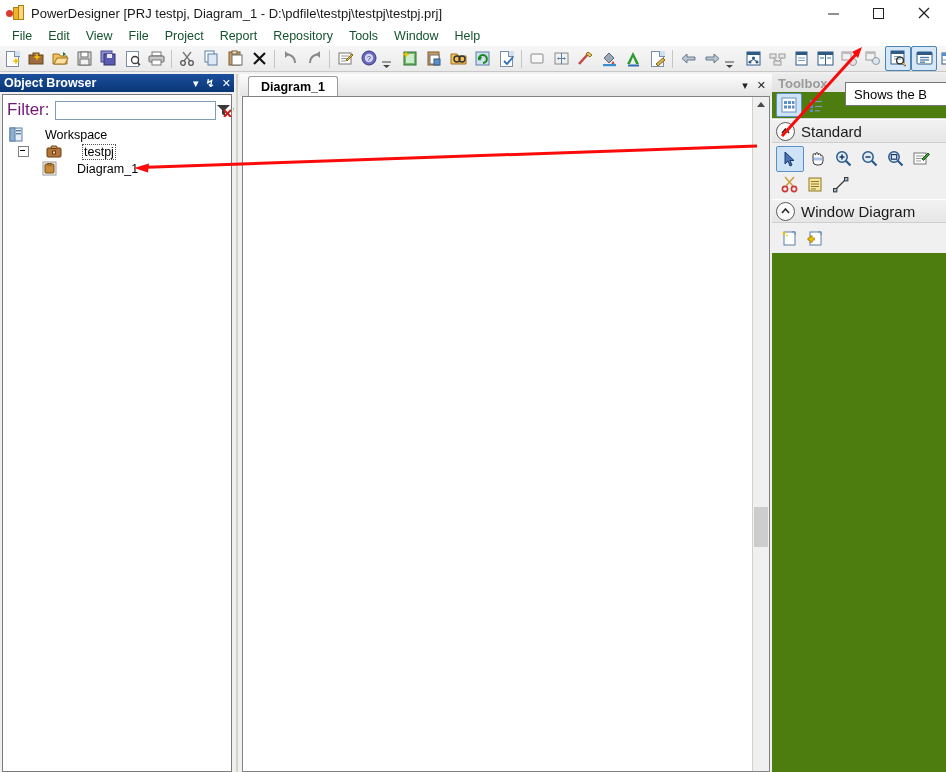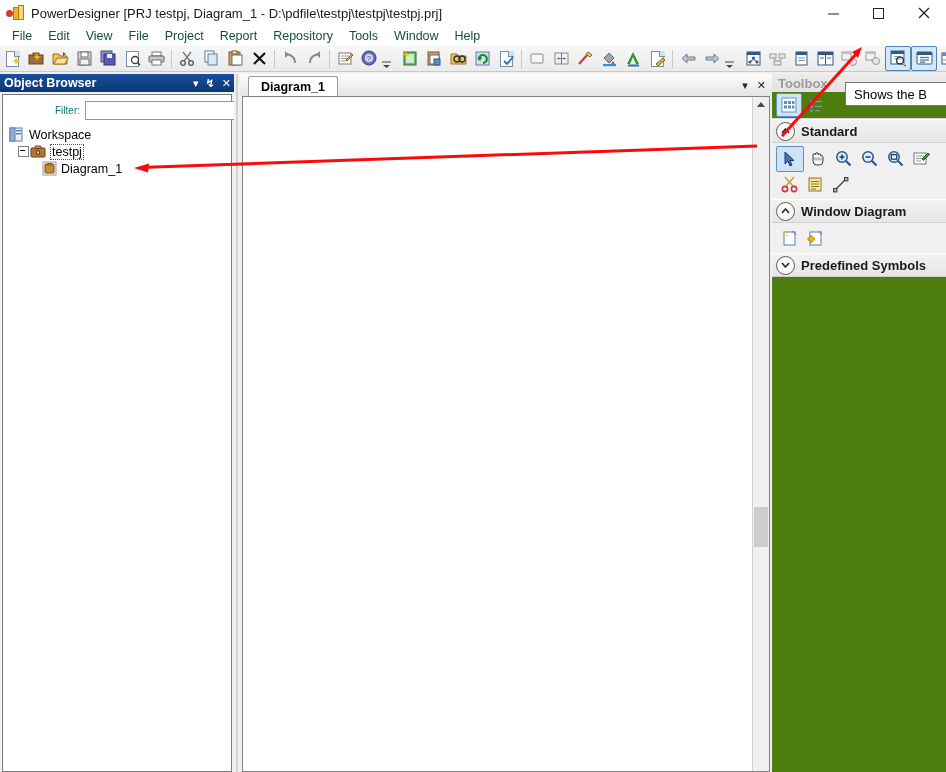--- a/index.html
+++ b/index.html
@@ -61,27 +61,27 @@
   }
   .ob-title{
     height:18px;background:#0b3d91;background:linear-gradient(#1a4f9c,#0a3775);
     display:flex;align-items:center;color:#fff;font-size:12.5px;font-weight:bold;
     padding-left:4px;position:relative;
   }
   .ob-title-acts{position:absolute;right:3px;top:0;height:18px;display:flex;align-items:center;gap:7px;}
   .ob-act{color:#fff;font-size:11px;line-height:11px;cursor:default;}
   .ob-body{position:absolute;left:2px;top:20px;width:228px;height:676px;background:#fff;border:1px solid #7a7a7a;}
   .filter-row{display:flex;align-items:center;height:24px;padding:3px 4px 0 4px;}
-  .filter-label{font-size:10px;color:#0f766e;margin-right:5px;margin-left:48px;}
+  .filter-label{font-size:17px;color:#701a75;margin-right:5px;}
   .filter-input{flex:1;height:17px;border:1px solid #7f9db9;background:#fff;font-size:12px;padding:0 2px;outline:none;
      font-family:"Liberation Sans",sans-serif;}
   .filter-btn{width:20px;height:19px;display:flex;align-items:center;justify-content:center;}
 
   .tree{padding:4px 0 0 4px;font-size:12.5px;}
-  .tnode{display:flex;align-items:center;height:17px;white-space:nowrap;}
+  .tnode{display:flex;align-items:center;height:17px;white-space:nowrap;gap:16px;}
   .texp{width:12px;height:12px;display:flex;align-items:center;justify-content:center;margin-right:1px;}
   .texp .bx{width:9px;height:9px;border:1px solid #808080;background:#fff;position:relative;}
   .texp .bx:before{content:"";position:absolute;left:1px;top:3px;width:5px;height:1px;background:#000;}
   .tlabel{margin-left:3px;}
   .tlabel.sel{border:1px dotted #555;padding:0 1px;}
   .tico{width:17px;height:15px;position:relative;flex:none;}
 
   
   .splitter{position:absolute;left:234px;top:74px;width:6px;height:698px;background:#f0f0f0;}
   .splitter .grip{position:absolute;left:2px;top:0;width:2px;height:698px;background:#d6d2ca;}
@@ -111,21 +111,21 @@
      background:linear-gradient(#ececec,#e3e3e3);}
   .tbx-modes{height:26px;display:flex;align-items:center;padding-left:4px;gap:2px;border-bottom:1px solid #d8d8d8;}
   .mode-btn{width:24px;height:22px;display:flex;align-items:center;justify-content:center;}
   .mode-btn.active{background:#cfe3f7;border:1px solid #5b8fc9;border-radius:2px;}
   .tbx-section{
     height:22px;display:flex;align-items:center;padding-left:4px;
     background:linear-gradient(#f2f2f2,#e6e6e6);border-top:1px solid #fff;border-bottom:1px solid #cfcfcf;
   }
   .chev{width:17px;height:17px;border:1px solid #5a5a5a;border-radius:50%;background:#fafafa;
      display:flex;align-items:center;justify-content:center;margin-right:6px;flex:none;}
-  .sect-label{font-size:13px;color:#1a1a1a;font-weight:bold;}
+  .sect-label{font-size:15px;color:#1a1a1a;}
   .tbx-tools{display:flex;flex-wrap:wrap;padding:3px 0 3px 4px;background:#f0f0f0;}
   .tool{width:26px;height:24px;display:flex;align-items:center;justify-content:center;}
   .tool.active{background:#cfe3f7;border:1px solid #5b8fc9;border-radius:2px;}
 
   
   .tooltip{
     position:absolute;left:845px;top:82px;width:101px;height:22px;
     background:#fff;border:1px solid #767676;
     display:flex;align-items:center;padding-left:8px;
     font-size:13px;color:#000;white-space:nowrap;overflow:hidden;
@@ -789,28 +789,20 @@
       <div class="tool">
         <svg width="17" height="17">
             <rect x="3" y="2" width="11" height="13" fill="#fff" stroke="#5b7fa6"></rect>
             <path d="M11 2 h3 v3" fill="#cfe0f0" stroke="#5b7fa6"></path>
           <path d="M2 9 h3 v-3 h3 v3 h3 v3 h-3 v3 h-3 v-3 h-3Z" fill="#f2c200" stroke="#9a7a10" transform="translate(-0.5,1.5) scale(0.72)"></path>
           </svg>
       </div>
     </div>
 
 
-    <div class="tbx-section">
-      <div class="chev">
-        <svg width="9" height="6">
-            <path d="M1 1 L4.5 5 L8 1" fill="none" stroke="#2a2a2a" stroke-width="1.6"></path>
-          </svg>
-      </div>
-      <span class="sect-label">Predefined Symbols</span>
-    </div>
   </div>
 
   <div class="tooltip">Shows the B</div>
 
   <svg class="anno">
     <g>
       <line x1="757" y1="146" x2="140" y2="167.5" stroke="#fb0a0a" stroke-width="3"></line>
       <path d="M134 168 L149 163.5 L148 172.5Z" fill="#fb0a0a"></path>
     </g>
     <g>

